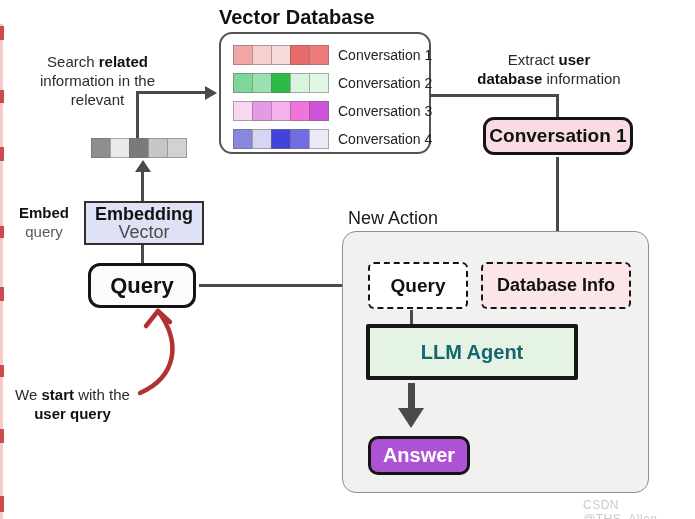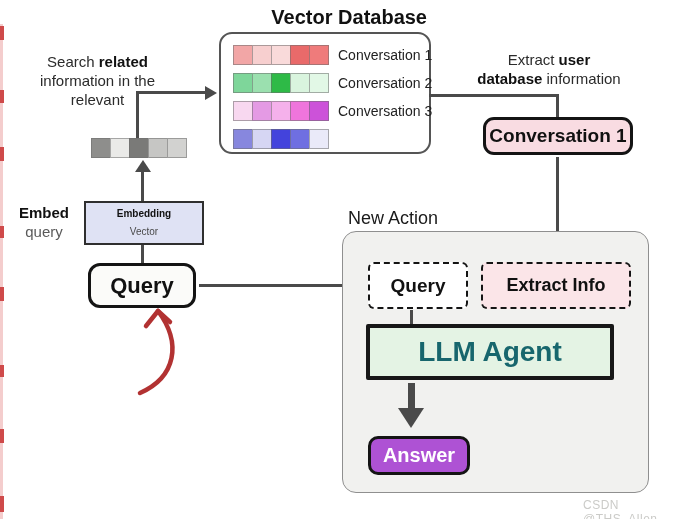--- a/index.html
+++ b/index.html
@@ -8,54 +8,54 @@
 
   
   .hline,.vline{position:absolute;background:#4a4a4a;}
   .ah{position:absolute;width:0;height:0;}
   .ah-right{border-top:7px solid transparent;border-bottom:7px solid transparent;border-left:12px solid #4a4a4a;}
   .ah-up{border-left:8px solid transparent;border-right:8px solid transparent;border-bottom:12px solid #4a4a4a;}
   .ah-down{border-left:8px solid transparent;border-right:8px solid transparent;border-top:12px solid #4a4a4a;}
   .ah-down-big{border-left:13px solid transparent;border-right:13px solid transparent;border-top:20px solid #4a4a4a;}
 
   
-  .vdb-title{position:absolute;left:219px;top:6px;width:208px;text-align:right;
+  .vdb-title{position:absolute;left:219px;top:6px;width:208px;text-align:left;
              font-size:20px;font-weight:bold;color:#111;}
   .vdb-box{position:absolute;left:219px;top:32px;width:208px;height:118px;background:#fff;
            border:2px solid #555;border-radius:13px;}
   .db-row{position:absolute;left:13px;height:21px;display:flex;align-items:center;}
   .strip{display:flex;}
   .sq{width:20px;height:20px;border:1px solid rgba(110,110,110,.55);margin-left:-1px;box-sizing:border-box;}
   .db-label{margin-left:9px;font-size:14px;color:#222;white-space:nowrap;}
 
   
   .ann{position:absolute;font-size:15px;line-height:19px;text-align:center;color:#2b2b2b;}
   .ann b{color:#111;}
   .dim{color:#5a5a5a;}
 
   
   .node{position:absolute;display:flex;align-items:center;justify-content:center;
         box-sizing:border-box;text-align:center;}
   .embed-box{left:84px;top:201px;width:120px;height:44px;background:#dfe2f4;
-             border:2px solid #2f2f2f;flex-direction:column;font-size:10px;line-height:18px;}
+             border:2px solid #2f2f2f;flex-direction:column;font-size:18px;line-height:18px;}
   .embed-box .b1{font-weight:bold;color:#111;}
   .embed-box .b2{color:#4a4a4a;}
   .query-box{left:88px;top:263px;width:108px;height:45px;background:#fbfbf9;
              border:3px solid #141414;border-radius:12px;font-size:22px;font-weight:bold;color:#111;}
   .conv1-box{left:483px;top:117px;width:150px;height:38px;background:#f9dce2;
              border:3px solid #141414;border-radius:11px;font-size:19px;font-weight:bold;color:#111;}
   .na-label{position:absolute;left:348px;top:208px;font-size:18px;color:#1a1a1a;}
   .na-box{position:absolute;left:342px;top:231px;width:305px;height:260px;background:#f1f1ef;
           border:1.5px solid #8f8f8f;border-radius:14px;}
   .qdash-box{left:368px;top:262px;width:100px;height:47px;background:#ffffff;
              border:2.5px dashed #141414;border-radius:6px;font-size:19px;font-weight:bold;color:#111;}
   .relinfo-box{left:481px;top:262px;width:150px;height:47px;background:#fbe5e8;
              border:2.5px dashed #141414;border-radius:6px;font-size:18px;font-weight:bold;color:#111;}
-  .llm-box{left:366px;top:324px;width:248px;height:56px;background:#e4f3e4;
-           border:4px solid #171717;border-radius:2px;font-size:28px;font-weight:bold;color:#17666d;}
+  .llm-box{left:366px;top:324px;width:212px;height:56px;background:#e4f3e4;
+           border:4px solid #171717;border-radius:2px;font-size:20px;font-weight:bold;color:#17666d;}
   .answer-box{left:368px;top:436px;width:102px;height:39px;background:#ae52d4;
               border:3px solid #141414;border-radius:10px;font-size:20px;font-weight:bold;color:#ffffff;}
 
   
   .hand-arrow{position:absolute;left:118px;top:295px;}
   .watermark{position:absolute;left:583px;top:498px;font-size:12px;color:#cbcbc8;letter-spacing:.5px;}
   .edge-strip{position:absolute;left:0;top:24px;width:3px;height:495px;background:#f4cdcd;}
   .edge-dash{position:absolute;left:0;width:4px;background:#cf4a4a;}
 </style>
 </head>
@@ -106,20 +106,21 @@
       <div class="db-label">Conversation 3</div>
     </div>
     <div class="db-row" style="top:94px">
       <div class="strip">
           <div class="sq" style="background: rgb(135, 135, 222);"></div>
           <div class="sq" style="background: rgb(214, 214, 243);"></div>
           <div class="sq" style="background: rgb(67, 67, 220);"></div>
           <div class="sq" style="background: rgb(111, 111, 225);"></div>
           <div class="sq" style="background: rgb(234, 234, 249);"></div>
         </div>
+      <div class="db-label">Conversation 4</div>
     </div>
   </div>
 
   <div class="ann" style="left:25px;top:52px;width:145px">
     <span>Search </span><b>related</b><br>
     <span>information in the</span><br>
     <span>relevant</span>
   </div>
 
   <div class="vline" style="left:136px;top:91px;width:3px;height:48px"></div>
@@ -154,20 +155,24 @@
   </div>
 
   <div class="hline" style="left:199px;top:284px;width:154px;height:3px"></div>
   <div class="ah ah-right" style="left:352px;top:278.5px"></div>
 
   <svg class="hand-arrow" width="90" height="110" viewBox="0 0 90 110">
     <path d="M 22 98 C 58 82 64 48 40 16" fill="none" stroke="#b23232" stroke-width="4.5" stroke-linecap="round"></path>
     <path d="M 28 31 L 40 16 L 52 27" fill="none" stroke="#b23232" stroke-width="4.5" stroke-linecap="round" stroke-linejoin="round"></path>
   </svg>
 
+  <div class="ann" style="left:5px;top:385px;width:135px">
+    <span>We </span><b>start</b><span> with the</span><br>
+    <b>user query</b>
+  </div>
 
   <div class="ann" style="left:468px;top:50px;width:162px">
     <span>Extract </span><b>user</b><br>
     <b>database</b><span> information</span>
   </div>
 
   <div class="hline" style="left:429px;top:94px;width:129px;height:3px"></div>
   <div class="vline" style="left:556px;top:94px;width:3px;height:24px"></div>
 
   <div class="node conv1-box">
@@ -177,21 +182,21 @@
   <div class="vline" style="left:556px;top:157px;width:3px;height:92px"></div>
   <div class="ah ah-down" style="left:549.5px;top:249px"></div>
 
   <div class="na-label">New Action</div>
   <div class="na-box"></div>
 
   <div class="node qdash-box">
     <span>Query</span>
   </div>
   <div class="node relinfo-box">
-    <span>Extract Info</span>
+    <span>Database Info</span>
   </div>
 
   <div class="vline" style="left:410px;top:310px;width:3px;height:16px"></div>
 
   <div class="node llm-box">
     <span>LLM Agent</span>
   </div>
 
   <div class="vline" style="left:408px;top:383px;width:7px;height:27px"></div>
   <div class="ah ah-down-big" style="left:398px;top:408px"></div>

